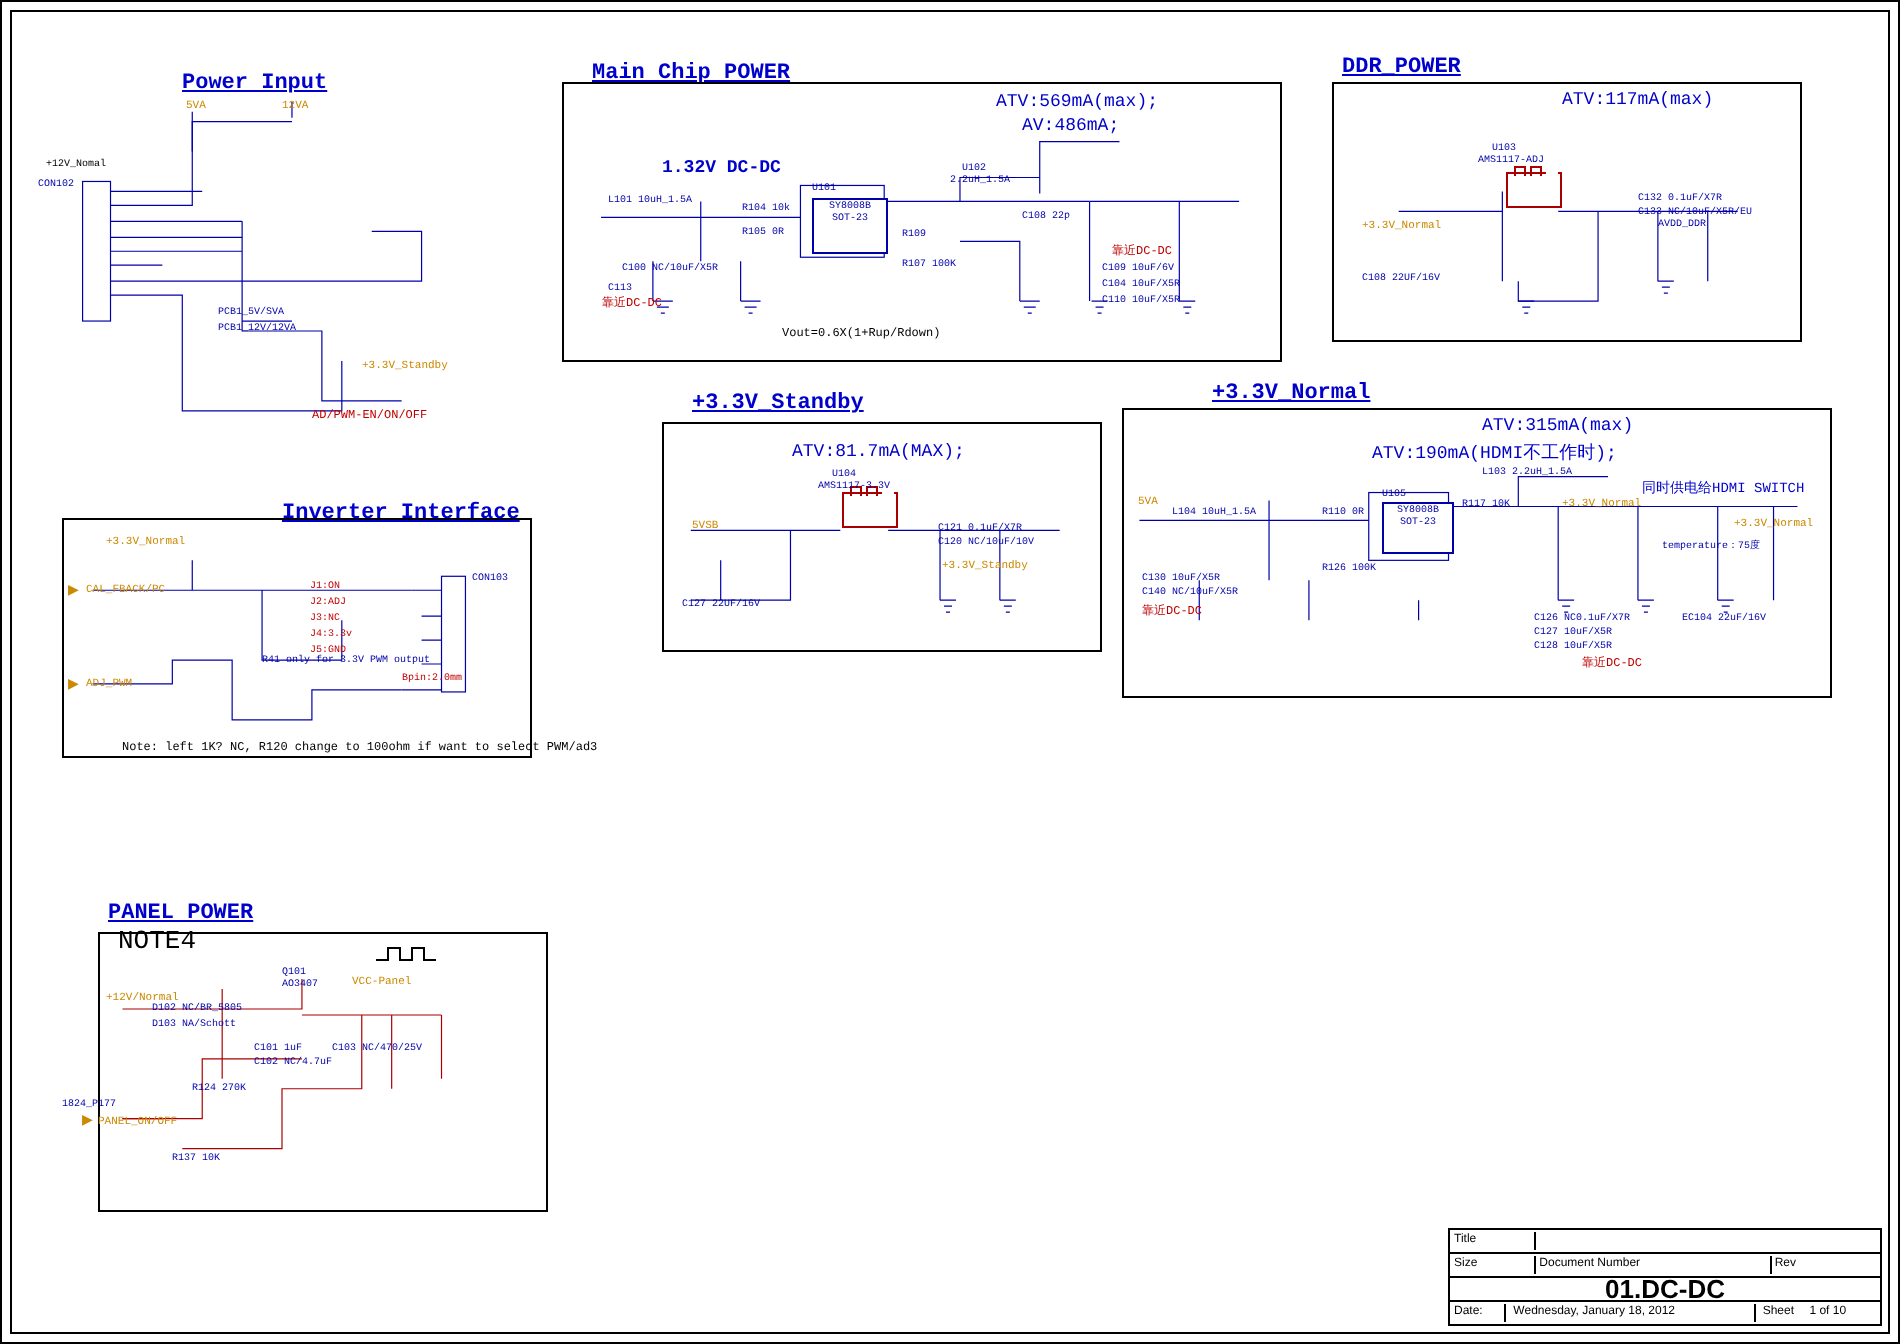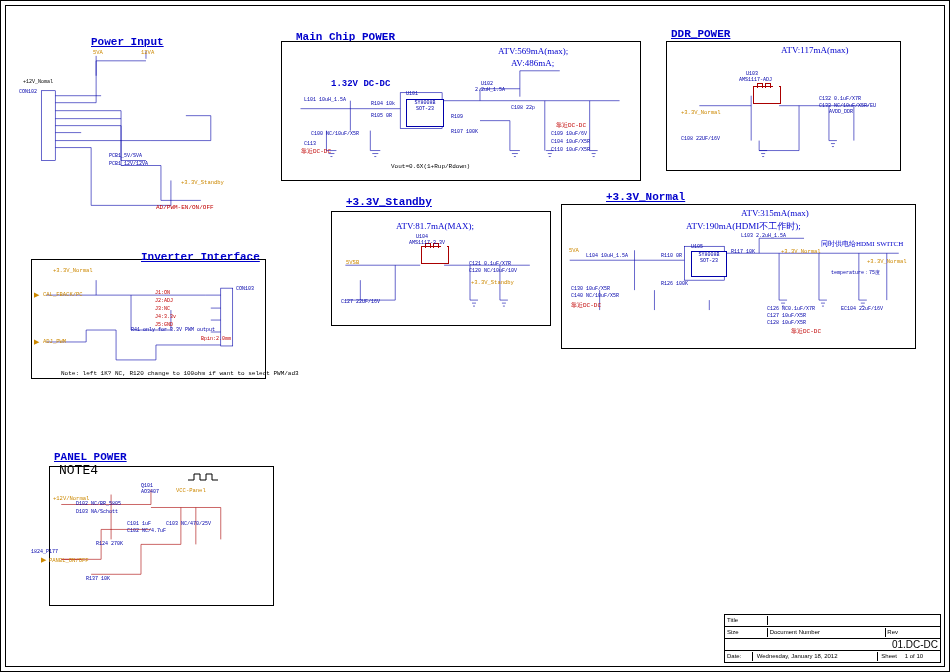--- a/index.html
+++ b/index.html
@@ -1,21 +1,21 @@
 <!DOCTYPE html>
 <html><head>
 <meta charset="utf-8">
 <style>
   html,body{margin:0;padding:0;background:#fff;font-family:Arial,Helvetica,sans-serif;color:#000}
   .sheet{position:relative;width:950px;height:672px;border:1px solid #000;box-sizing:border-box}
   .inner{position:absolute;top:4px;left:4px;right:4px;bottom:4px;border:1px solid #000}
   .sect-title{position:absolute;font-size:11px;font-weight:bold;font-family:"Courier New",monospace;color:#0000cc;text-decoration:underline}
   .sect-box{position:absolute;border:1px solid #000;box-sizing:border-box}
   .subtitle{position:absolute;font-size:9px;font-weight:bold;font-family:"Courier New",monospace;color:#0000cc}
-  .anno{position:absolute;font-size:9px;font-family:Liberation Serif, serif;color:#0000cc}
+  .anno{position:absolute;font-size:9px;font-family:Liberation Mono, monospace;color:#0000cc}
   .note-red{position:absolute;font-size:6px;font-family:"Courier New",monospace;color:#c00000}
   .note-blk{position:absolute;font-size:6px;font-family:"Courier New",monospace;color:#000}
   .tb{position:absolute;right:8px;bottom:8px;width:215px;border:1.5px solid #000;font-size:6px}
   .tb .row{border-top:1px solid #000;padding:1px 2px;height:9px;line-height:9px}
   .tb .ttl{font-size:9px;font-weight:bold;text-align:center;padding:2px 0}
   .tb .cellL{display:inline-block;width:40px;border-right:1px solid #000;height:100%}
   .chip{position:absolute;border:1px solid #00a;background:#fff;font-size:5px;font-family:"Courier New",monospace;color:#00a;text-align:center;line-height:1.1;padding:1px 2px}
   .ic3{position:absolute;width:26px;height:16px;border:1px solid #a00}
   .ic3::before{content:"";position:absolute;top:-4px;left:3px;width:4px;height:4px;border:1px solid #a00;border-bottom:none}
   .ic3::after{content:"";position:absolute;top:-4px;left:11px;width:4px;height:4px;border:1px solid #a00;border-bottom:none;box-shadow:8px 0 0 -0px #fff,8px 0 0 0 #a00}
@@ -219,21 +219,21 @@
   <span class="ref" style="top:548px;left:30px">1824_P177</span>
   <span class="net" style="top:486px;left:175px">VCC-Panel</span>
 
   <div class="tb">
     <div class="row" style="border-top:none"><span class="cellL">Title</span></div>
     <div class="row">
       <span class="cellL">Size</span>
       <span style="display:inline-block;width:115px;border-right:1px solid #000">Document Number</span>
       <span>Rev</span>
     </div>
-    <div class="row" style="text-align:right;font-size:10px;font-weight:normal">01.DC-DC</div>
+    <div class="row" style="text-align:center;font-size:13px;font-weight:bold">01.DC-DC</div>
     <div class="row">
       <span class="cellL" style="width:25px">Date:</span>
       <span style="display:inline-block;width:120px;border-right:1px solid #000;padding-left:2px">Wednesday, January 18, 2012</span>
       <span style="padding-left:2px">Sheet</span>
       <span style="padding-left:6px">1 of 10</span>
     </div>
   </div>
 </div>
 
 </body></html>

